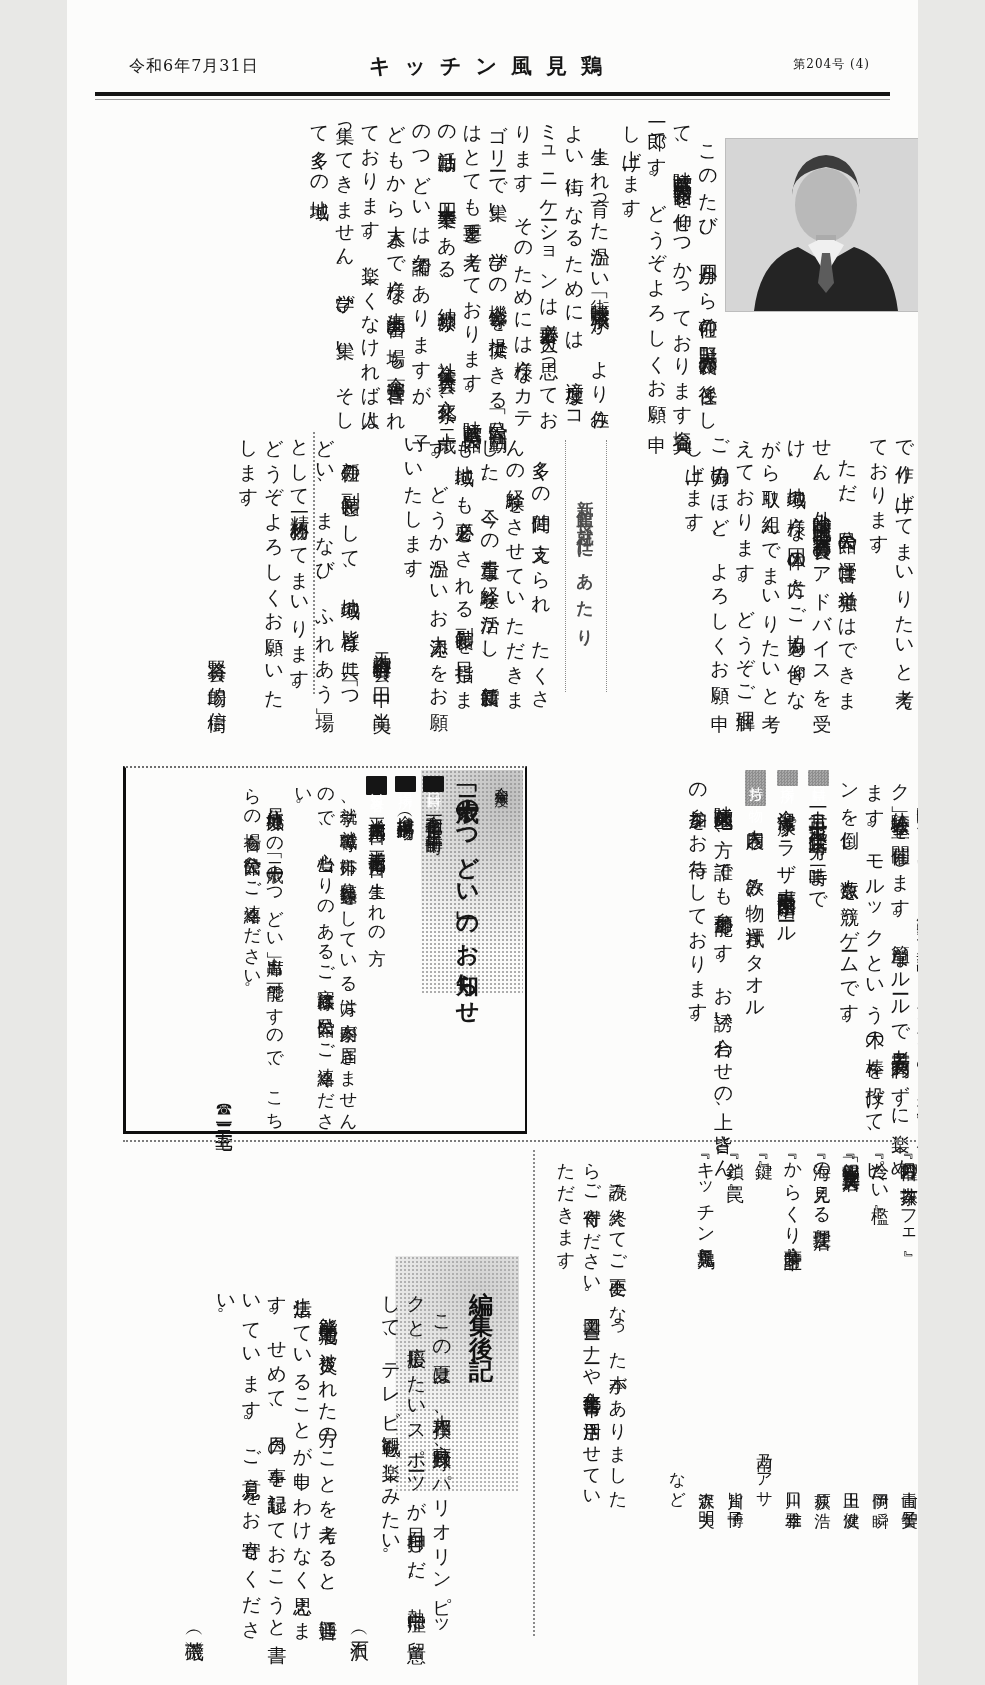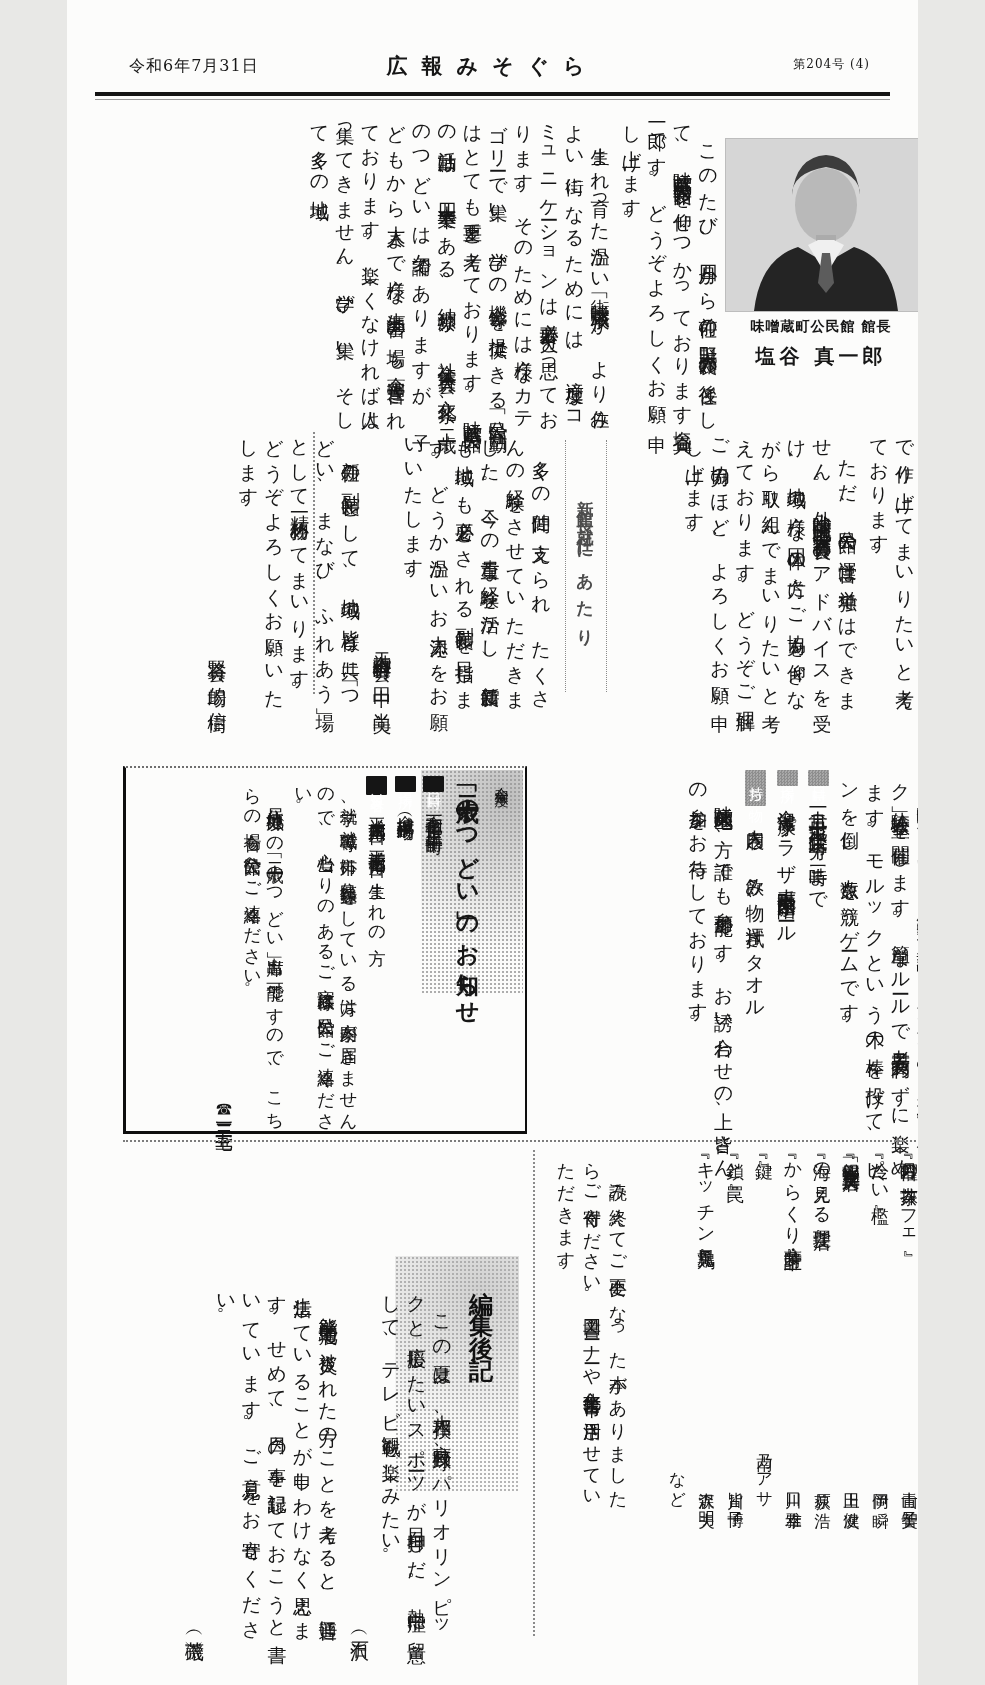--- a/index.html
+++ b/index.html
@@ -106,45 +106,41 @@
   
   .hdot{position:absolute;border-top:2px dotted #7c7c7c;}
   .vdot{position:absolute;border-left:2px dotted #8a8a8a;}
 </style>
 </head>
 <body>
 
 <div class="page">
 
   <div class="hdr-date">令和6年7月31日</div>
-  <div class="hdr-title">広報みそぐら</div>
+  <div class="hdr-title">キッチン風見鶏</div>
   <div class="hdr-issue">
     <span>第204号</span>
     <span>(4)</span>
   </div>
   <div class="hdr-rule"></div>
   <div class="hdr-rule2"></div>
 
   <div class="banner banner-gray" style="left:866px;top:112px;width:76px;height:318px;">館長就任にあたり</div>
 
   <div class="photo">
     <svg viewBox="0 0 200 172">
       <rect width="200" height="172" fill="#dadada"></rect>
       <rect width="200" height="172" fill="#cfcfcf" opacity="0.35"></rect>
       <ellipse cx="100" cy="66" rx="31" ry="37" fill="#b9b9b9"></ellipse>
       <path d="M66 56 Q70 18 100 16 Q130 18 134 56 Q134 34 100 28 Q66 34 66 56 Z" fill="#3c3c3c"></path>
       <rect x="90" y="96" width="20" height="16" fill="#ababab"></rect>
       <path d="M28 172 Q34 120 72 108 L100 124 L128 108 Q166 120 172 172 Z" fill="#242424"></path>
       <path d="M82 106 L100 136 L118 106 L108 101 L92 101 Z" fill="#f0f0f0"></path>
       <path d="M96 114 L104 114 L108 144 L100 154 L92 144 Z" fill="#5c5c5c"></path>
     </svg>
-  </div>
-  <div class="photo-cap">
-    <div class="cap-role">味噌蔵町公民館 館長</div>
-    <div class="cap-name">塩谷 真一郎</div>
   </div>
 
   <div class="vtext" style="left:66px;top:112px;width:588px;height:310px;">
     <p class="para ind">このたび、四月から前任の野田大介館長の後任として、味噌蔵町公民館館長を仰せつかっております塩谷真一郎です。どうぞよろしくお願い申し上げます。</p>
     <p class="para ind">生まれ育った温かい街「味噌蔵校下」が、より住みよい街になるためには、適度なコミュニケーションは必要不可欠と思っております。そのためには様々なカテゴリーで集い、学びの機会等を提供できる「公民館」活動はとても重要と考えております。味噌蔵町公民館の活動は、四大事業である、納涼祭り、社会体育大会、文化祭、二十歳のつどいは勿論でありますが、子どもから大人まで様々な生涯学習の場も企画運営されております。楽しくなければ人は集ってきません。学び、集い、そして多くの地域</p>
   </div>
 
   <div class="vtext" style="left:546px;top:426px;width:330px;height:275px;">
     <p class="para">の人たちが「楽しく」触れ合う時間と空間を公民館役職員一同で作り上げてまいりたいと考えております。</p>
     <p class="para ind">ただ、公民館の運営は単独ではできません。外山味噌蔵地区町会連合会会長のアドバイスを受け、地域の様々な団体の方々にご協力を仰ぎながら取り組んでまいりたいと考えております。どうぞご理解ご協力のほど、よろしくお願い申し上げます。</p>

